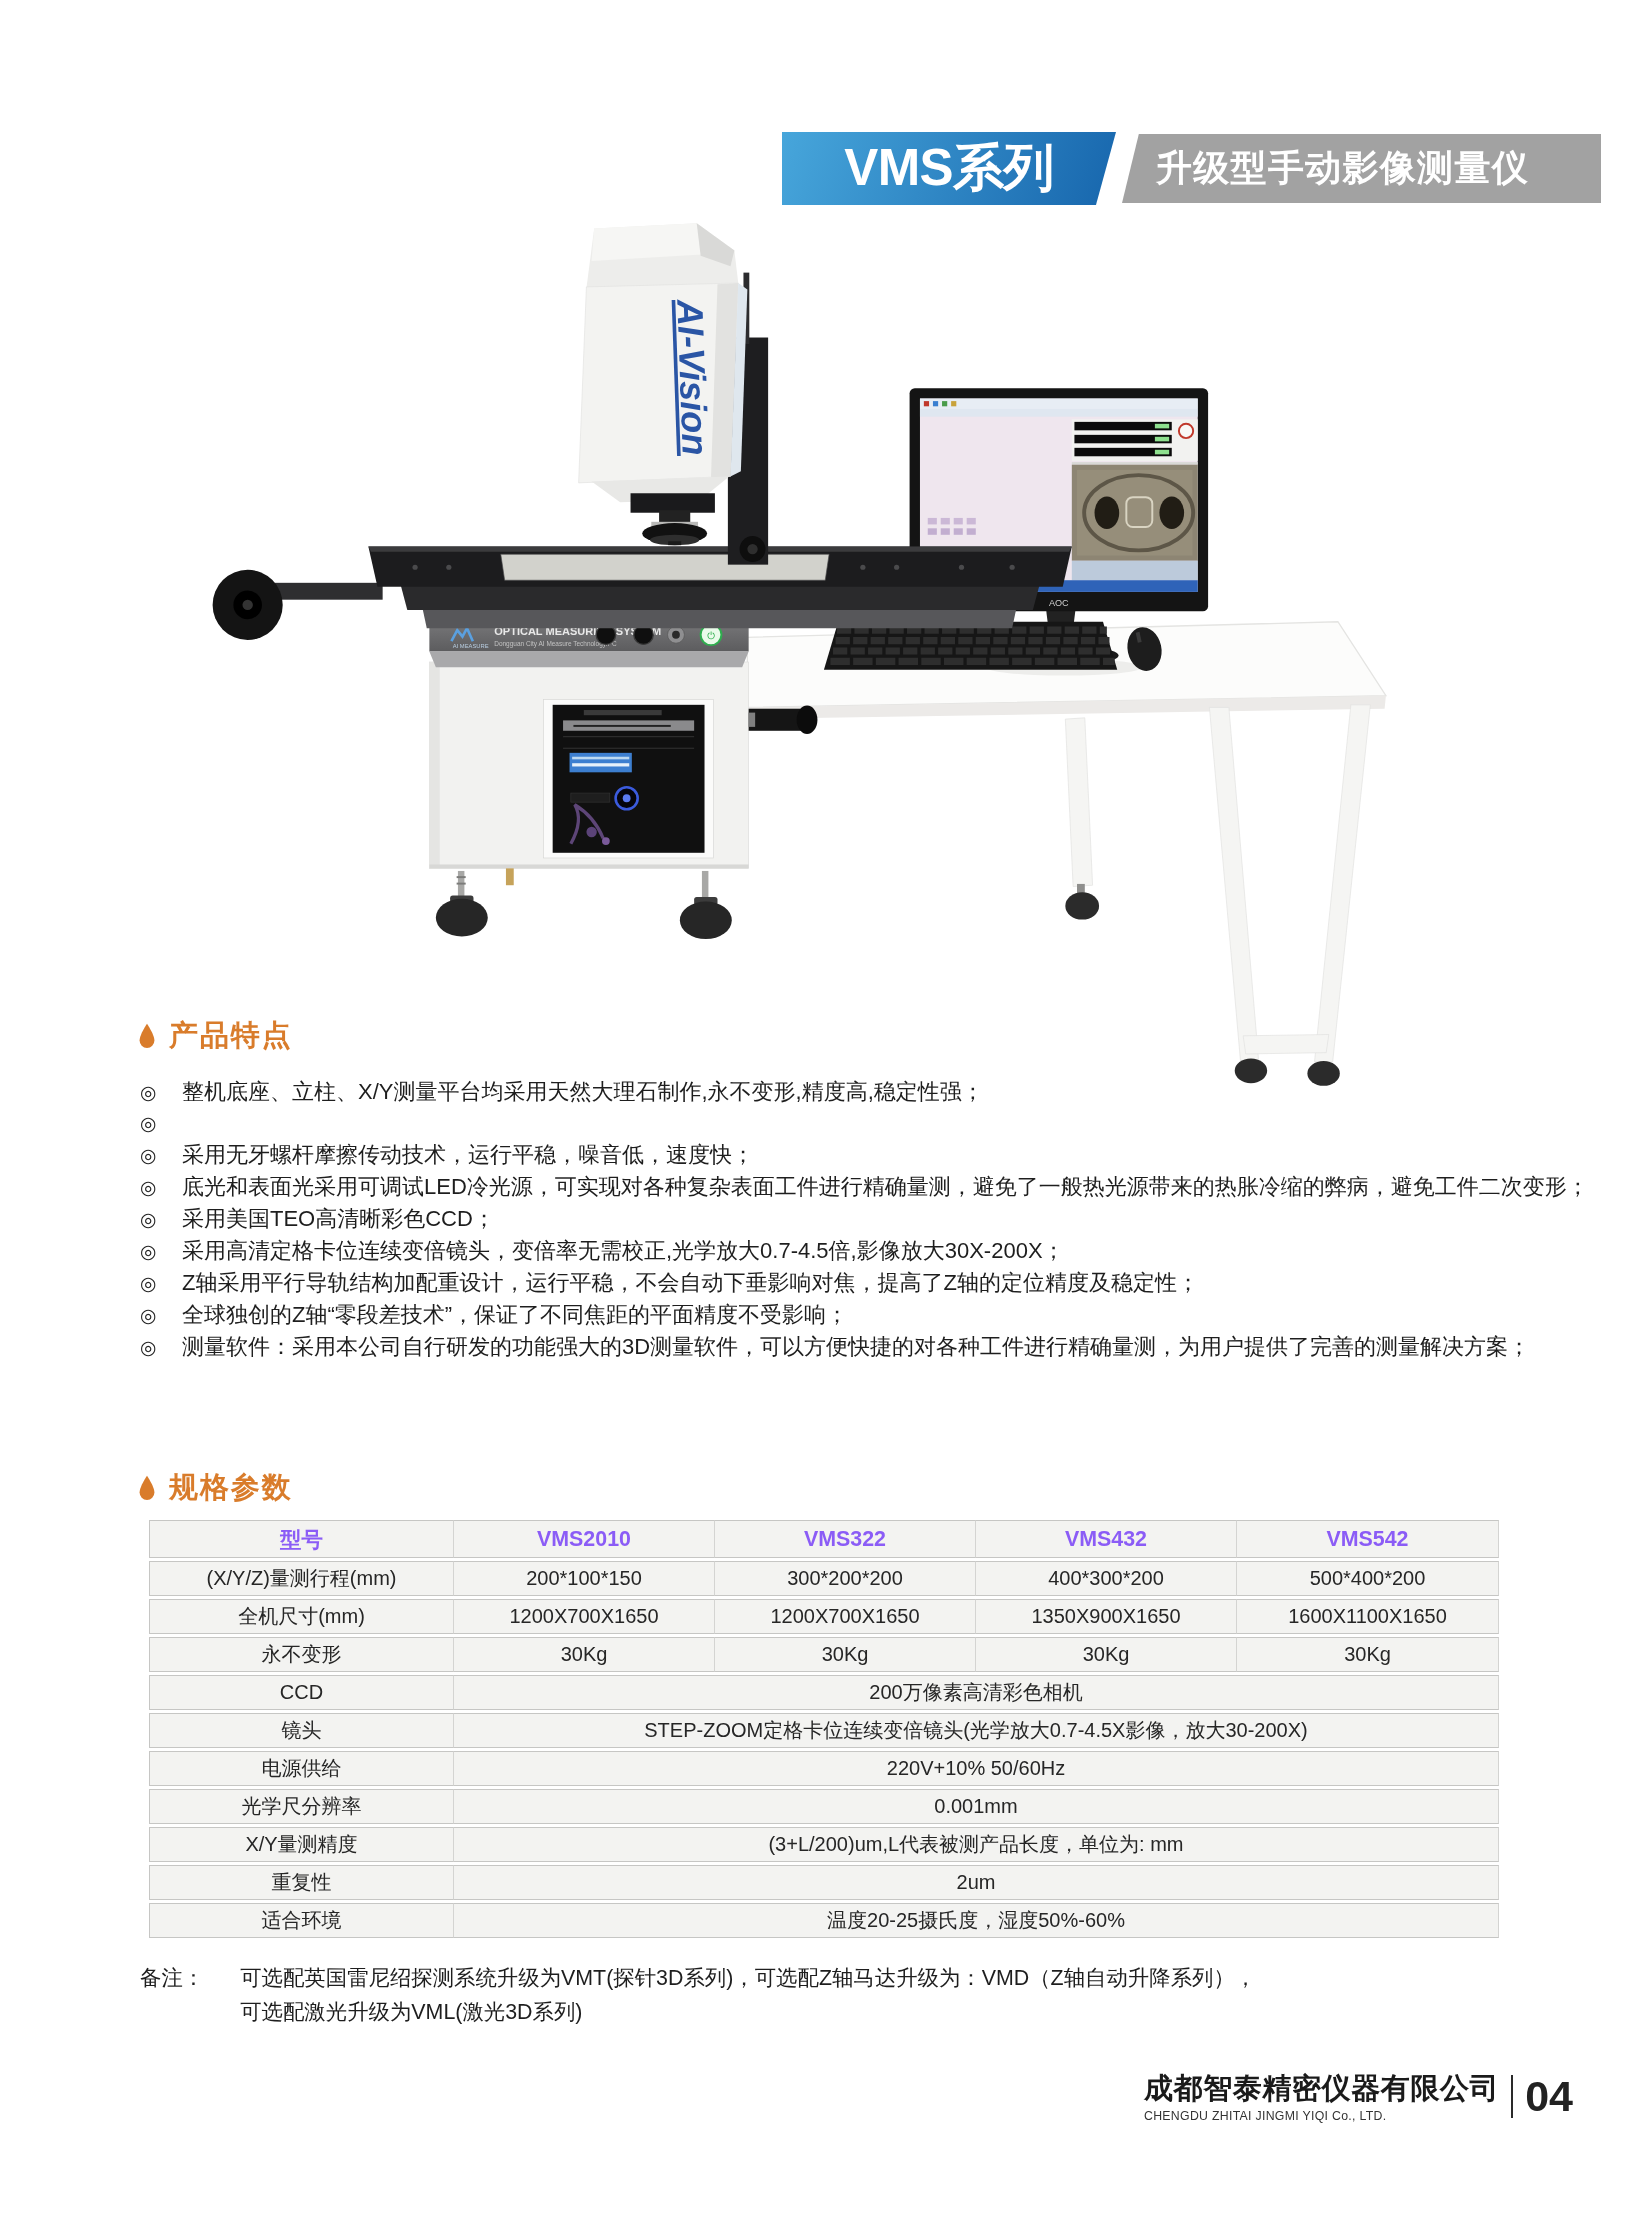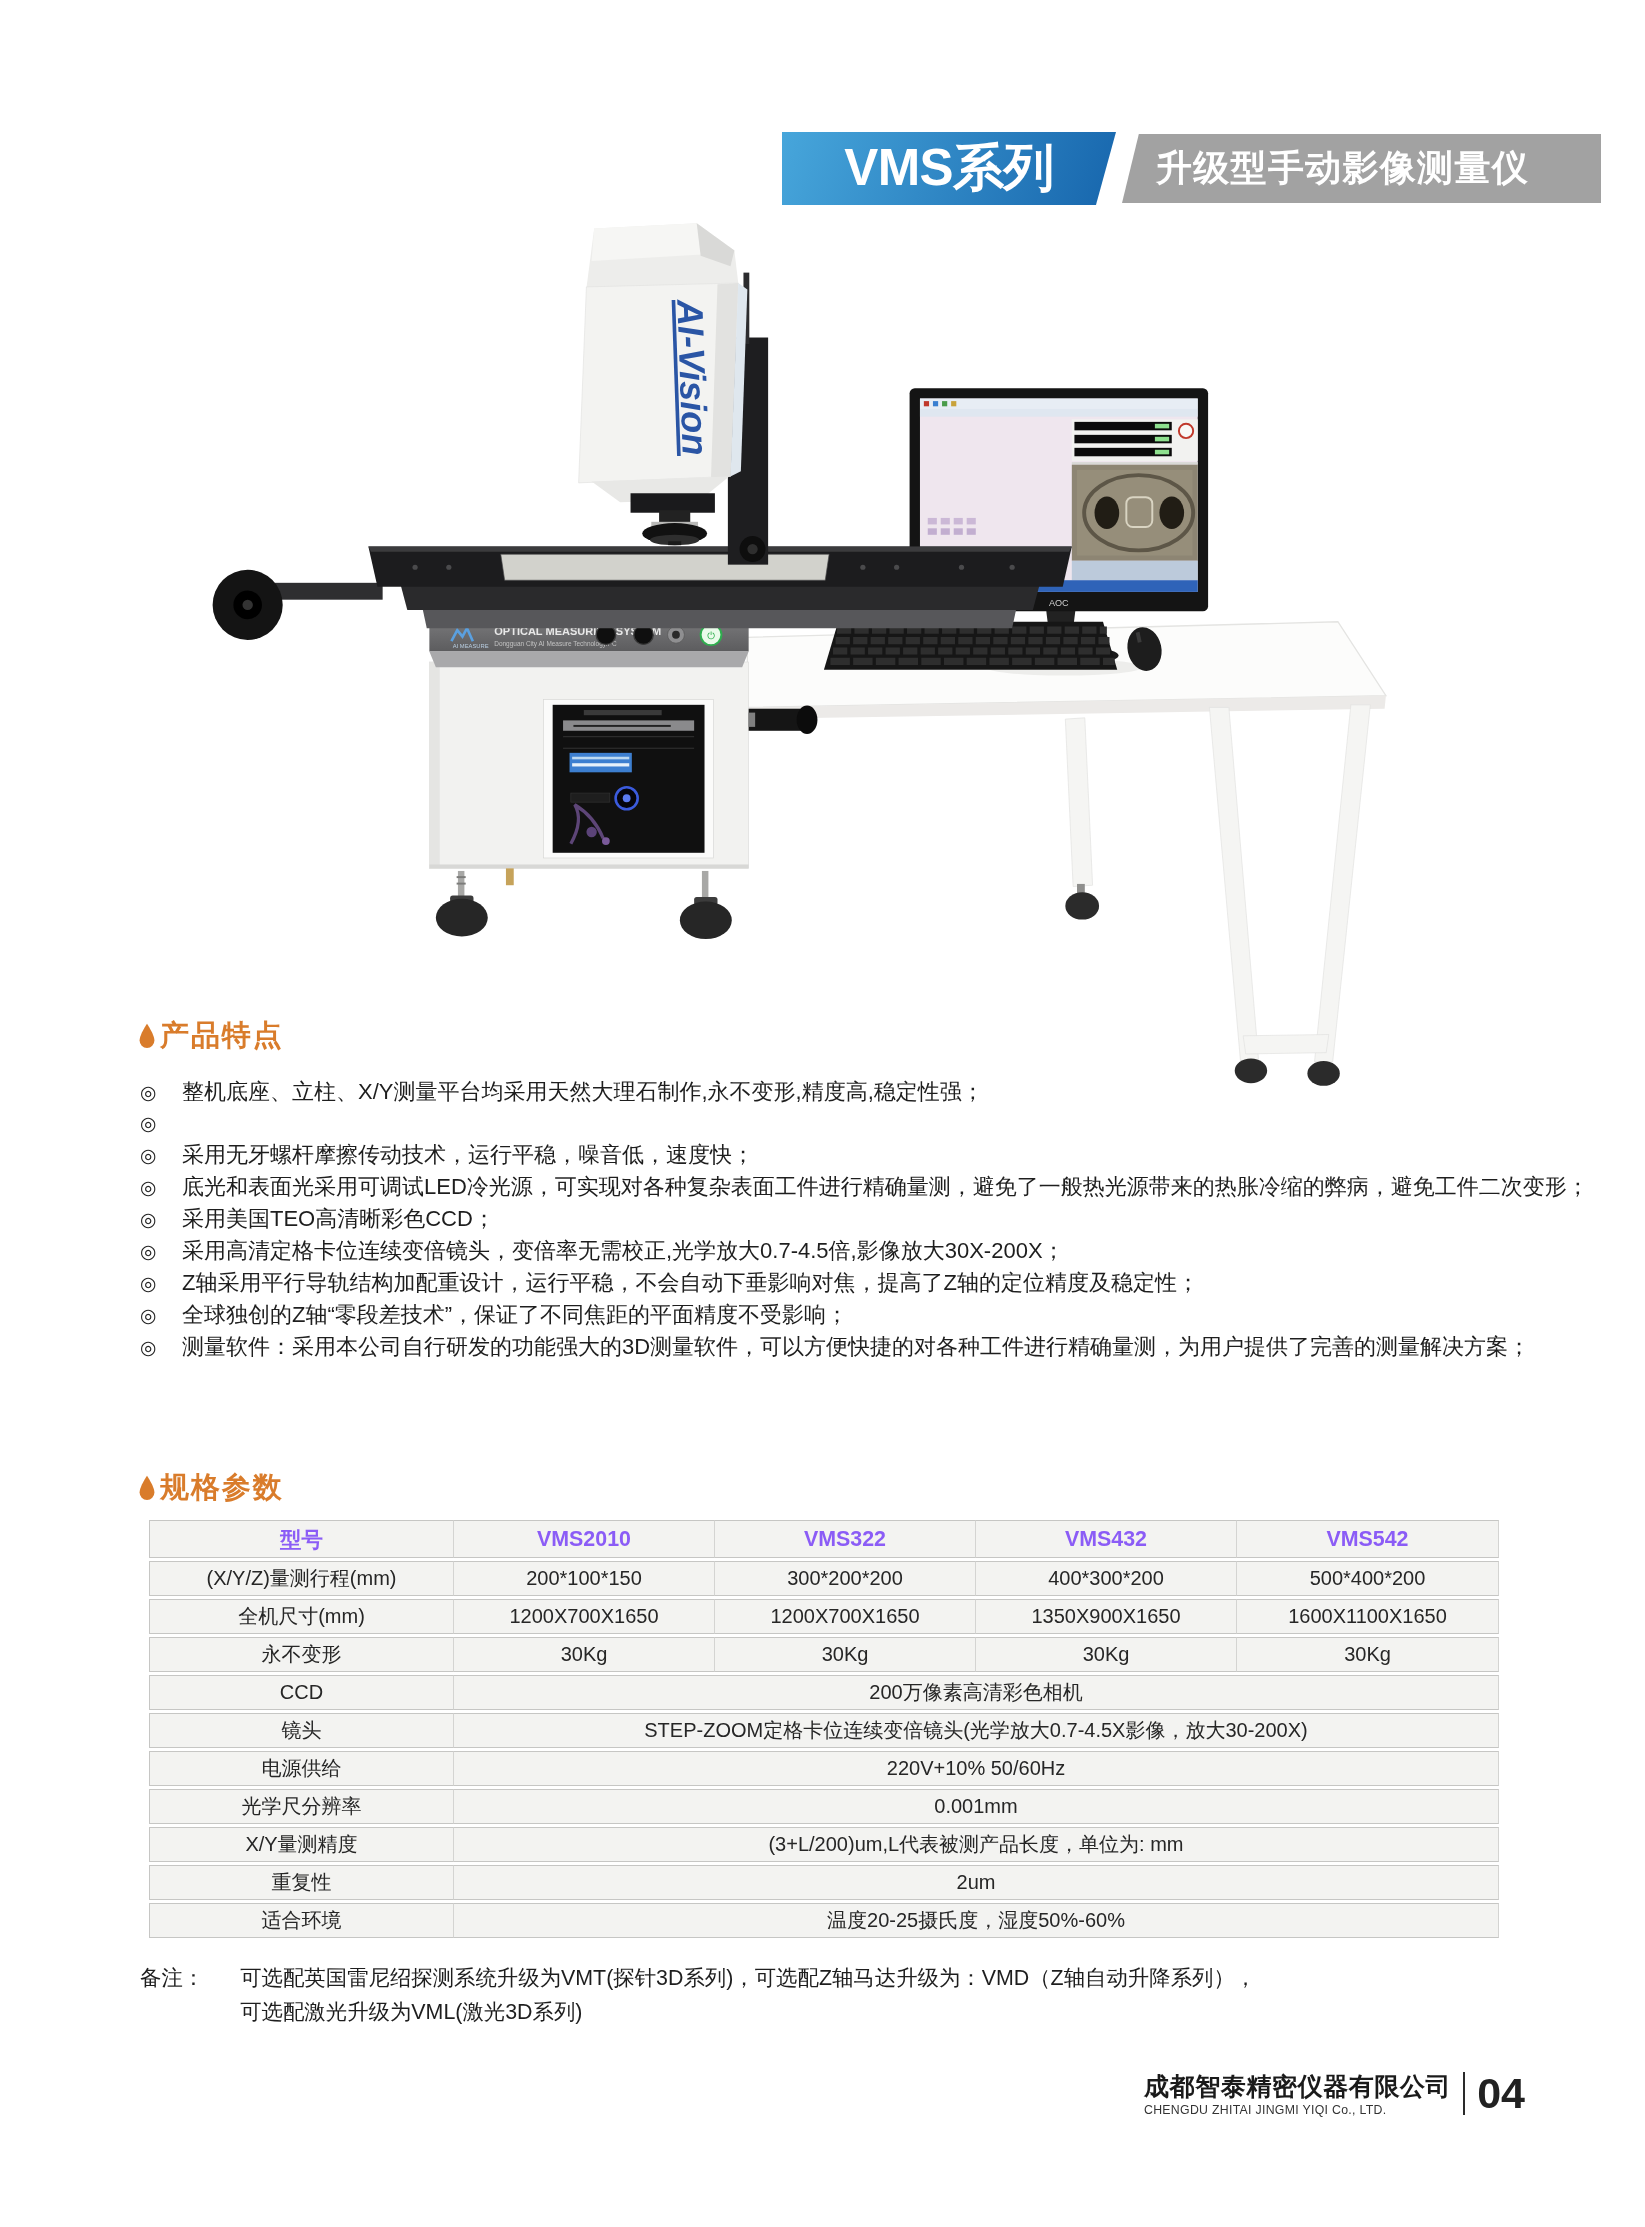--- a/index.html
+++ b/index.html
@@ -25,21 +25,21 @@
   }
   .hdr-blue .series{font-size:51px;font-weight:bold;color:#fff;letter-spacing:-0.6px;}
   .hdr-gray{
     position:absolute;left:1122px;top:134px;width:495px;height:69px;
     background:var(--header-gray);
     clip-path:polygon(3.4% 0,100% 0,100% 100%,0 100%);
     display:flex;align-items:center;
   }
   .hdr-gray .subtitle{font-size:36px;font-weight:bold;color:#fff;padding-left:34px;letter-spacing:1.3px;}
   
-  .sec-head{position:absolute;left:138px;display:flex;align-items:center;gap:4px;}
+  .sec-head{position:absolute;left:138px;display:flex;align-items:center;gap:13px;}
   .sec-head .drop{width:18px;height:27px;flex:0 0 auto;}
   .sec-head .t{font-size:29px;font-weight:bold;color:var(--accent-orange);letter-spacing:1.9px;}
   
   .features{position:absolute;left:140px;top:1076px;width:1467px;list-style:none;margin:0;padding:0;}
   .features li{display:flex;align-items:baseline;line-height:31px;}
   .features .marker{font-size:19px;width:42px;flex:0 0 auto;color:#222;}
   .features .ftext{font-size:22px;color:#1e1e1e;}
   
   .spec-table{
     position:absolute;left:149px;top:1517px;width:1350px;
@@ -52,21 +52,21 @@
     font-weight:normal;padding:0 5.2px;overflow:hidden;white-space:nowrap;
   }
   .spec-table tr>*:first-child{border-left:0.6px solid #c6c6c4;}
   .spec-table tr.hdr th{font-weight:bold;font-size:21.4px;height:36px;color:#8b5cf6;}
   
   .note{position:absolute;left:140px;top:1961px;display:flex;font-size:21.4px;color:#1e1e1e;line-height:34px;gap:36px;}
   .note .prefix{flex:0 0 auto;}
   
   .footer{position:absolute;left:1144px;top:2069px;display:flex;align-items:center;}
   .footer .co{display:flex;flex-direction:column;align-items:flex-start;}
-  .footer .cn{font-size:25px;font-weight:bold;color:#1a1a1a;letter-spacing:0.6px;}
+  .footer .cn{font-size:29px;font-weight:bold;color:#1a1a1a;letter-spacing:0.6px;}
   .footer .en{font-size:12.3px;color:#333;margin-top:0;letter-spacing:0.3px;}
   .footer .bar{width:2.6px;height:43px;background:#2a2a2a;margin:0 11.7px;}
   .footer .pg{font-size:43px;font-weight:600;color:#222;}
   
   .photo{position:absolute;left:162px;top:214px;width:1233px;height:883px;}
 </style>
 </head>
 <body>
 
 <div class="page">

